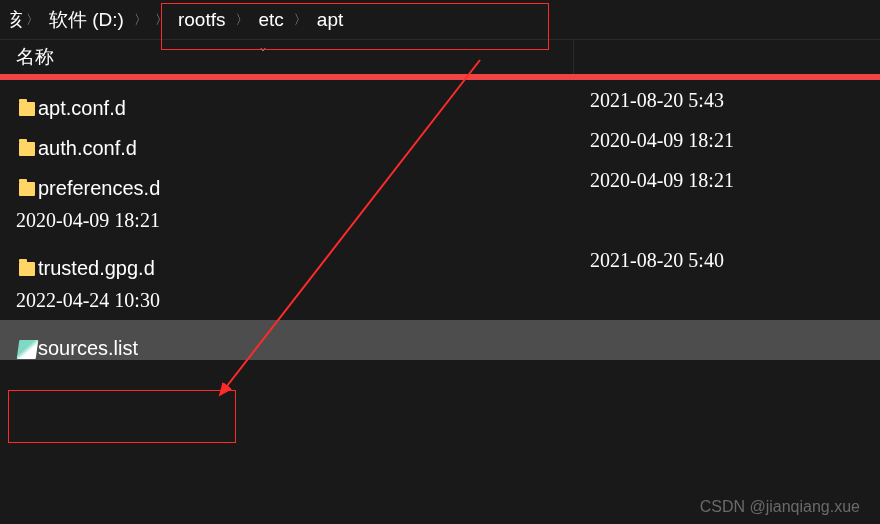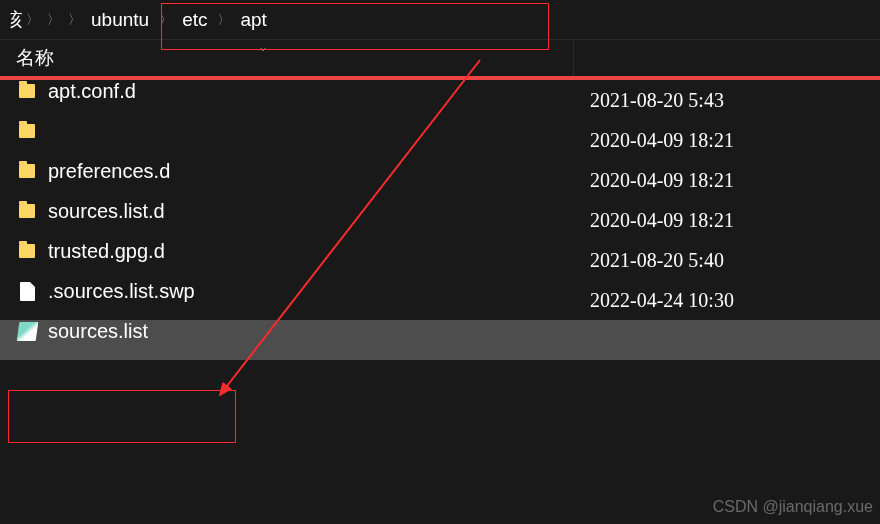--- a/index.html
+++ b/index.html
@@ -40,75 +40,75 @@
       left: 258px;
       color: #999;
       font-size: 12px;
       cursor: pointer;
     }
     .columns-header {
       display: flex;
       height: 40px;
       align-items: center;
       background: #191919;
-      border-bottom: 4px solid #ef4444;
+      border-bottom: 6px solid #ef4444;
       font-size: 19px;
       color: #fff;
     }
     .col-name-header { width: 574px; padding-left: 16px; border-right: 1px solid #2a2a2a; height: 100%; display:flex; align-items:center;}
     .col-date-header { flex: 1; padding-left: 16px; height: 100%; display:flex; align-items:center;}
     .file-list { }
     .file-row {
       display: flex;
       align-items: center;
       height: 40px;
       font-size: 20px;
     }
     .file-row.selected { background: #4d4d4d; }
     .file-name-cell {
       width: 574px;
       display: flex;
-      align-items: flex-start;
+      align-items: flex-end;
       padding-left: 16px;
-      gap: 10px;
       height: 100%;
     }
     .file-date-cell { flex: 1; padding-left: 16px; color: #fff; font-family: Liberation Serif, serif; }
     .icon-slot { width: 22px; height: 22px; display: inline-flex; align-items: center; justify-content: center; }
     .folder-icon { width: 16px; height: 14px; background: #ffd566; border-radius: 1px; position: relative; }
     .folder-icon::before { content:""; position:absolute; top:-3px; left:0; width:8px; height:3px; background:#ffd566; border-radius:1px 1px 0 0;}
     .file-icon { width: 15px; height: 19px; background:#fff; border-radius:1px; position:relative;}
     .file-icon::before { content:""; position:absolute; top:0; right:0; width:0; height:0; border-left:5px solid transparent; border-top:5px solid #191919;}
     .notepad-icon { width: 19px; height: 19px; background: linear-gradient(135deg,#7fd9c4 40%,#fff 60%); border-radius:1px; transform: skewX(-8deg); }
     .annotation-box {
       position: absolute;
       border: 1.5px solid #ff2a2a;
       pointer-events: none;
     }
     .box-breadcrumb { top: 3px; left: 161px; width: 388px; height: 47px; }
     .box-file { top: 390px; left: 8px; width: 228px; height: 53px; }
     .arrow-svg { position: absolute; top: 50px; left: 160px; width: 340px; height: 360px; pointer-events: none; }
     .watermark {
       position: absolute;
       bottom: 8px;
-      right: 7px;
+      right: 20px;
       color: #6a6a6a;
       font-size: 16px;
       font-family: sans-serif;
     }
   </style>
 </head>
 <body>
 
 <div class="breadcrumb">
   <span class="breadcrumb-item cut">刻</span>
   <span class="chevron">〉</span>
+  <span class="breadcrumb-item">软件 (D:)</span>
   <span class="chevron">〉</span>
   <span class="chevron">〉</span>
-  <span class="breadcrumb-item">ubuntu</span>
+  <span class="breadcrumb-item">rootfs</span>
   <span class="chevron">〉</span>
   <span class="breadcrumb-item">etc</span>
   <span class="chevron">〉</span>
   <span class="breadcrumb-item">apt</span>
 </div>
 
 <span class="expand-chevron">⌄</span>
 
 <div class="columns-header">
   <div class="col-name-header">名称</div>
@@ -122,57 +122,46 @@
         </span>
         <span>apt.conf.d</span>
       </div>
       <div class="file-date-cell">2021-08-20 5:43</div>
     </div>
     <div class="file-row">
       <div class="file-name-cell">
         <span class="icon-slot">
           <span class="folder-icon"></span>
         </span>
+        <span>auth.conf.d</span>
       </div>
       <div class="file-date-cell">2020-04-09 18:21</div>
     </div>
     <div class="file-row">
       <div class="file-name-cell">
         <span class="icon-slot">
           <span class="folder-icon"></span>
         </span>
         <span>preferences.d</span>
       </div>
       <div class="file-date-cell">2020-04-09 18:21</div>
     </div>
     <div class="file-row">
-      <div class="file-name-cell">
-        <span class="icon-slot">
-          <span class="folder-icon"></span>
-        </span>
-        <span>sources.list.d</span>
-      </div>
       <div class="file-date-cell">2020-04-09 18:21</div>
     </div>
     <div class="file-row">
       <div class="file-name-cell">
         <span class="icon-slot">
           <span class="folder-icon"></span>
         </span>
         <span>trusted.gpg.d</span>
       </div>
       <div class="file-date-cell">2021-08-20 5:40</div>
     </div>
     <div class="file-row">
-      <div class="file-name-cell">
-        <span class="icon-slot">
-          <span class="file-icon"></span>
-        </span>
-        <span>.sources.list.swp</span>
-      </div>
       <div class="file-date-cell">2022-04-24 10:30</div>
     </div>
     <div class="file-row selected">
       <div class="file-name-cell">
         <span class="icon-slot">
           <span class="notepad-icon"></span>
         </span>
         <span>sources.list</span>
       </div>
     </div>

